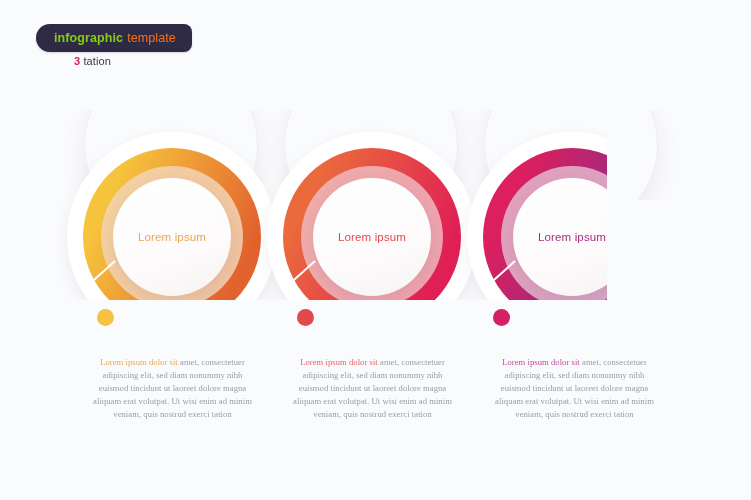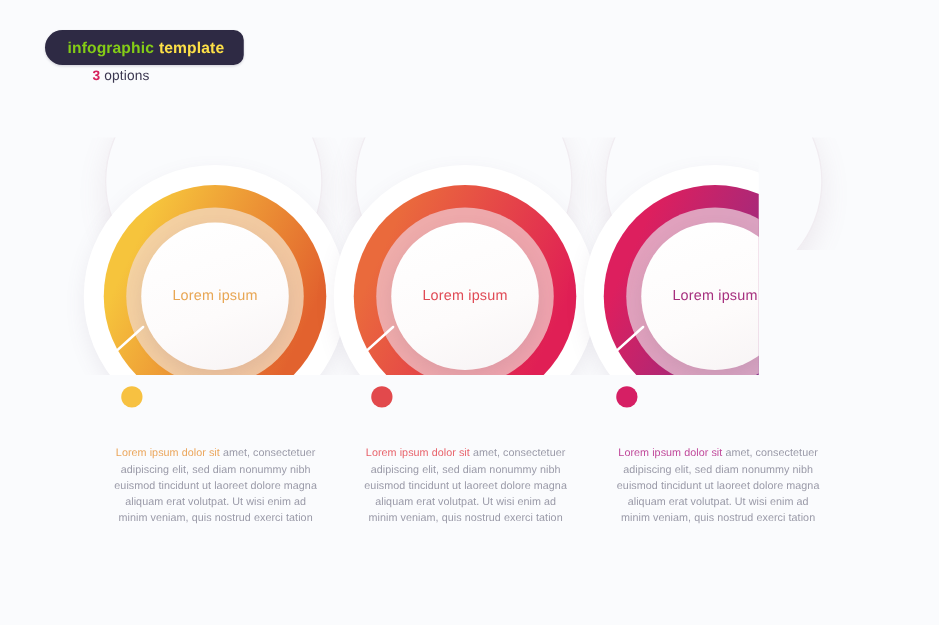--- a/index.html
+++ b/index.html
@@ -150,36 +150,37 @@
   
   .copy {
     position: absolute;
     width: 165px;
     top: 356px;
     font-size: 8.6px;
     line-height: 13.1px;
     color: #9a9aa8;
     text-align: center;
     letter-spacing: .05px;
+    font-family: Liberation Serif, serif;
   }
   .copy .lead {
     font-weight: normal;
   }
 </style>
 </head>
 <body style="background: rgb(250, 251, 253);">
 
 <div id="header-badge" style="background: rgb(46, 42, 68);">
   <span class="word-strong" style="color: #84cc16;">infographic</span>
-  <span class="word-light" style="color: #fde047; font-weight: bold;">template</span>
+  <span class="word-light" style="color: #f97316;">template</span>
 </div>
 
 <div id="subtitle" style="color: rgb(59, 55, 80);">
   <span class="count" style="color: rgb(214, 33, 92);">3</span>
-  <span>options</span>
+  <span>tation</span>
 </div>
 
 <div id="stage-spill">
   <div class="echo" style="left:84px; top:-52px;"></div>
   <div class="echo" style="left:284px; top:-52px;"></div>
   <div class="echo" style="left:484px; top:-52px;"></div>
 </div>
 
 <div id="stage">
 

